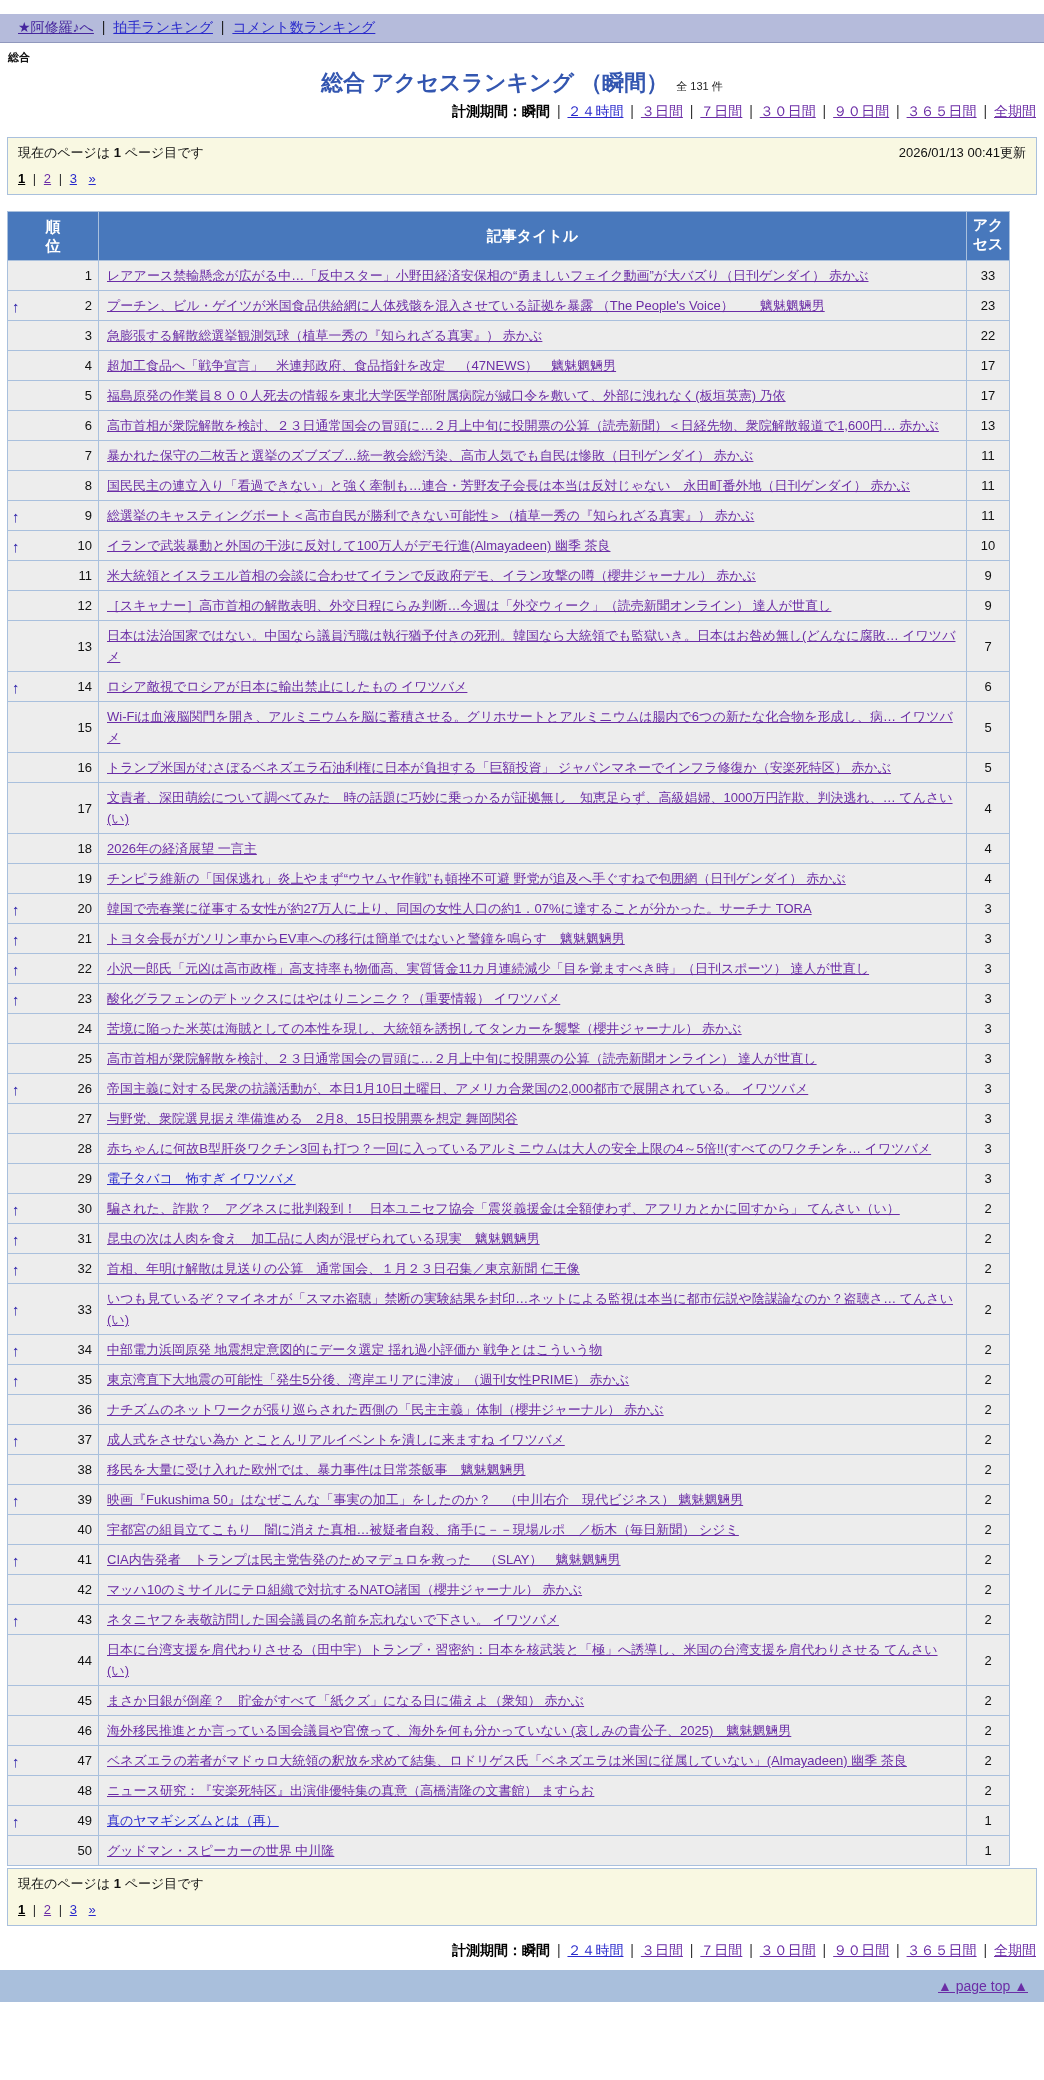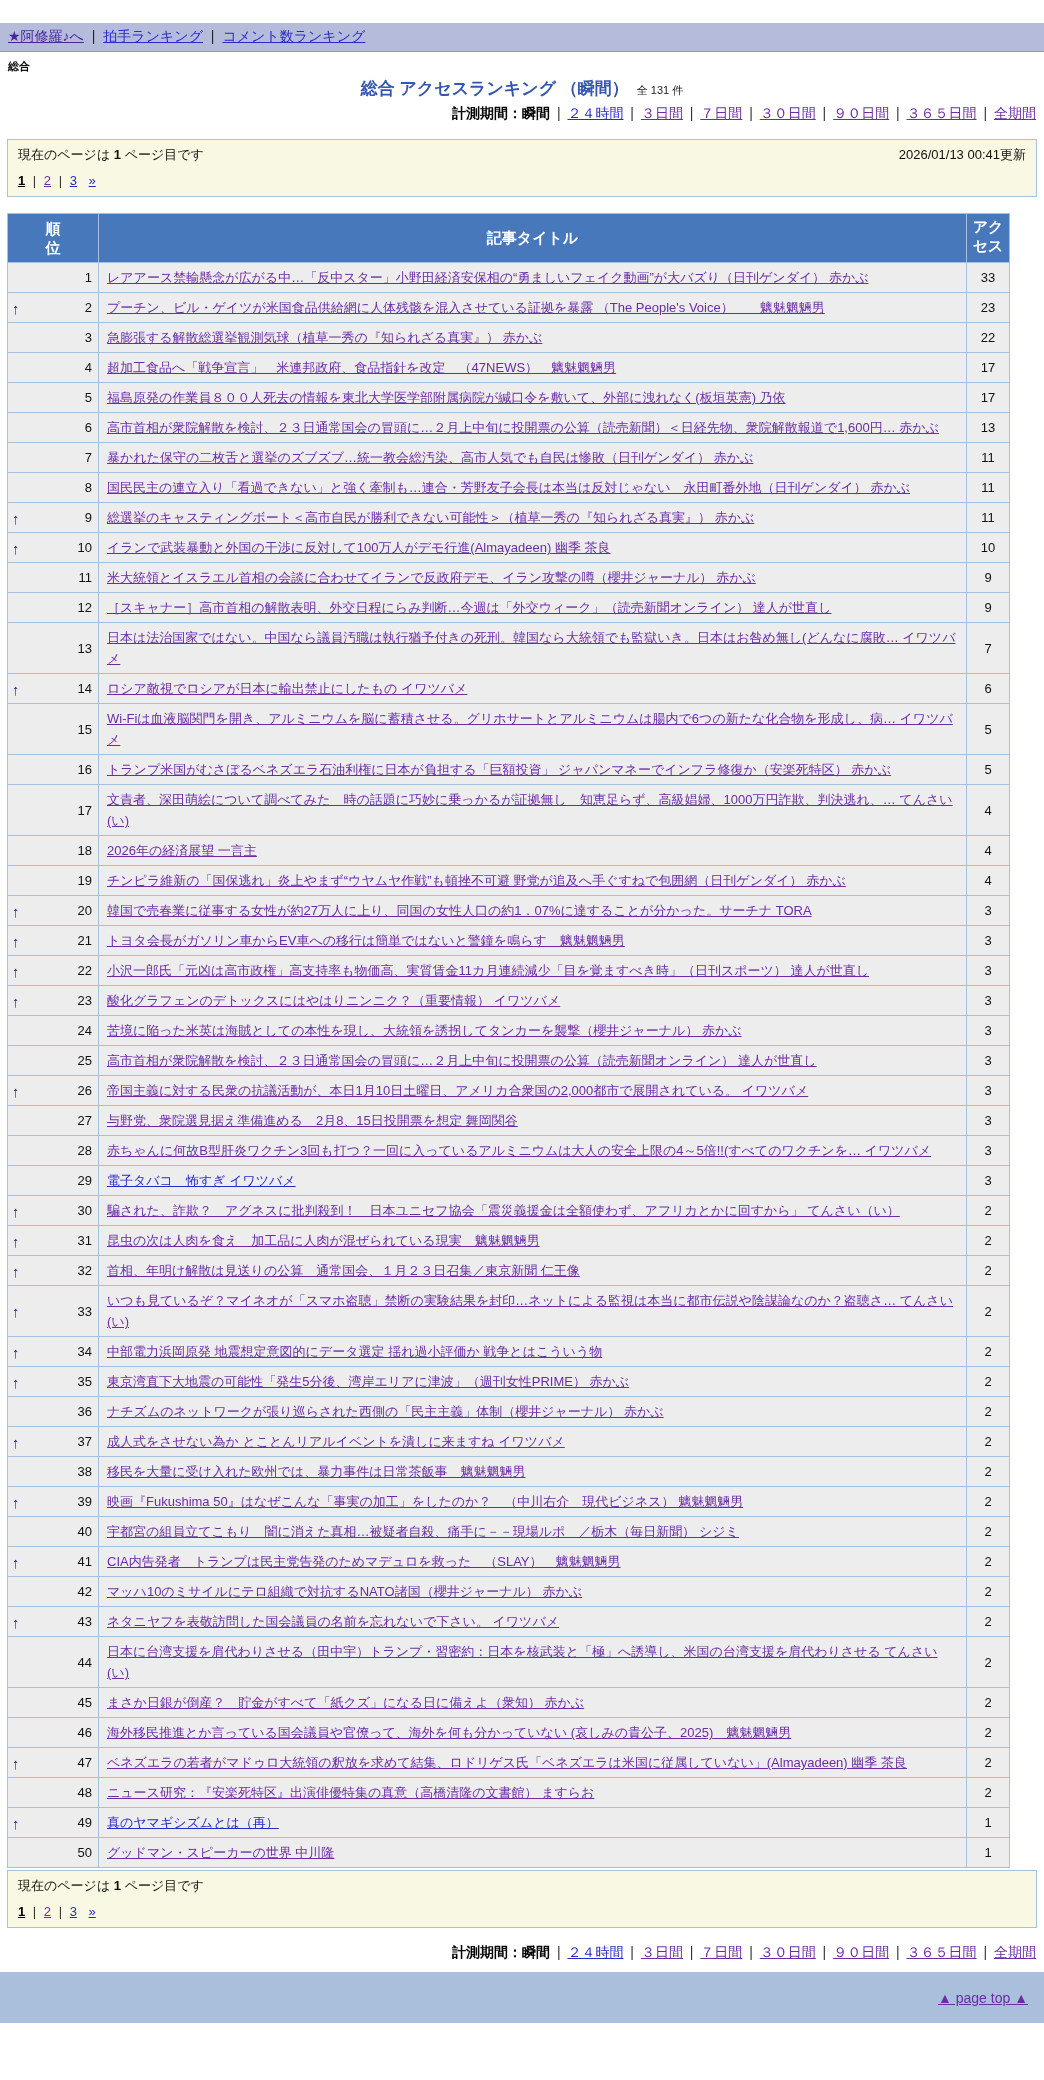--- a/index.html
+++ b/index.html
@@ -3,27 +3,27 @@
 <meta charset="utf-8">
 <style>
   html,body{margin:0;padding:0;background:#fff;}
   body{width:1044px;font-family:"Liberation Sans","DejaVu Sans",sans-serif;color:#111;}
   a{cursor:pointer;text-decoration:underline;}
   .c-blue{color:#2929cc;}
   .c-purple{color:#6b2da6;}
   .c-darkpurple{color:#46269e;}
 
   
-  .topbar{margin-top:23px;background:#b5bbdb;border-bottom:1px solid #9098bd;padding:5px 0 5px 8px;font-size:14px;}
+  .topbar{margin-top:14px;background:#b5bbdb;border-bottom:1px solid #9098bd;padding:5px 0 5px 18px;font-size:14px;}
   .topbar .sep{color:#222;margin:0 4px;}
 
   
   .section-label{font-size:11px;font-weight:bold;margin:7px 0 0 8px;}
   .title-row{text-align:center;margin-top:3px;}
-  .page-title{color:#3356b0;font-weight:bold;font-size:17px;}
+  .page-title{color:#3356b0;font-weight:bold;font-size:22px;}
   .total-count{font-size:11px;color:#222;margin-left:8px;}
 
   
   .period-nav{text-align:right;font-size:14px;margin:5px 8px 7px 8px;}
   .period-nav .label,.period-nav .current{font-weight:bold;color:#000;}
   .period-nav .sep{color:#333;margin:0 3px;}
 
   
   .info-box{margin:16px 7px;background:#f9f8e2;border:1px solid #a9c0dd;padding:6px 10px 8px;font-size:13px;}
   .info-line{display:flex;justify-content:space-between;}
@@ -39,21 +39,21 @@
   .th-wrap1{display:inline-block;width:1.1em;word-break:break-all;line-height:19px;}
   .th-wrap2{display:inline-block;width:2.15em;word-break:break-all;line-height:19px;font-family:Liberation Mono, monospace;}
   td.rank{width:64px;text-align:right;padding:4px 6px 4px 20px;position:relative;vertical-align:middle;}
   .up-arrow{position:absolute;left:4px;top:50%;transform:translateY(-50%);color:#2e22aa;font-weight:bold;font-size:15px;}
   td.title{padding:4px 8px;line-height:21px;vertical-align:middle;border-radius:8px;}
   td.title a{color:#6b2da6;}
   td.title a.blue{color:#2929cc;}
   td.access{width:38px;text-align:center;padding:4px 2px;vertical-align:middle;}
 
   
-  .bottom-bar{margin-top:10px;background:#a9bfdc;height:51px;display:flex;align-items:center;justify-content:flex-end;padding-right:16px;box-sizing:border-box;}
+  .bottom-bar{margin-top:10px;background:#a9bfdc;height:32px;display:flex;align-items:center;justify-content:flex-end;padding-right:16px;box-sizing:border-box;}
   .bottom-bar a{color:#6b2da6;font-size:14px;}
   .bottom-spacer{height:22px;}
 </style>
 </head>
 <body>
 
 <div class="topbar">
   <span><a class="c-darkpurple">★阿修羅♪へ</a><span class="sep"> | </span><a class="c-blue">拍手ランキング</a><span class="sep"> | </span><a class="c-blue">コメント数ランキング</a></span>
 </div>
 

